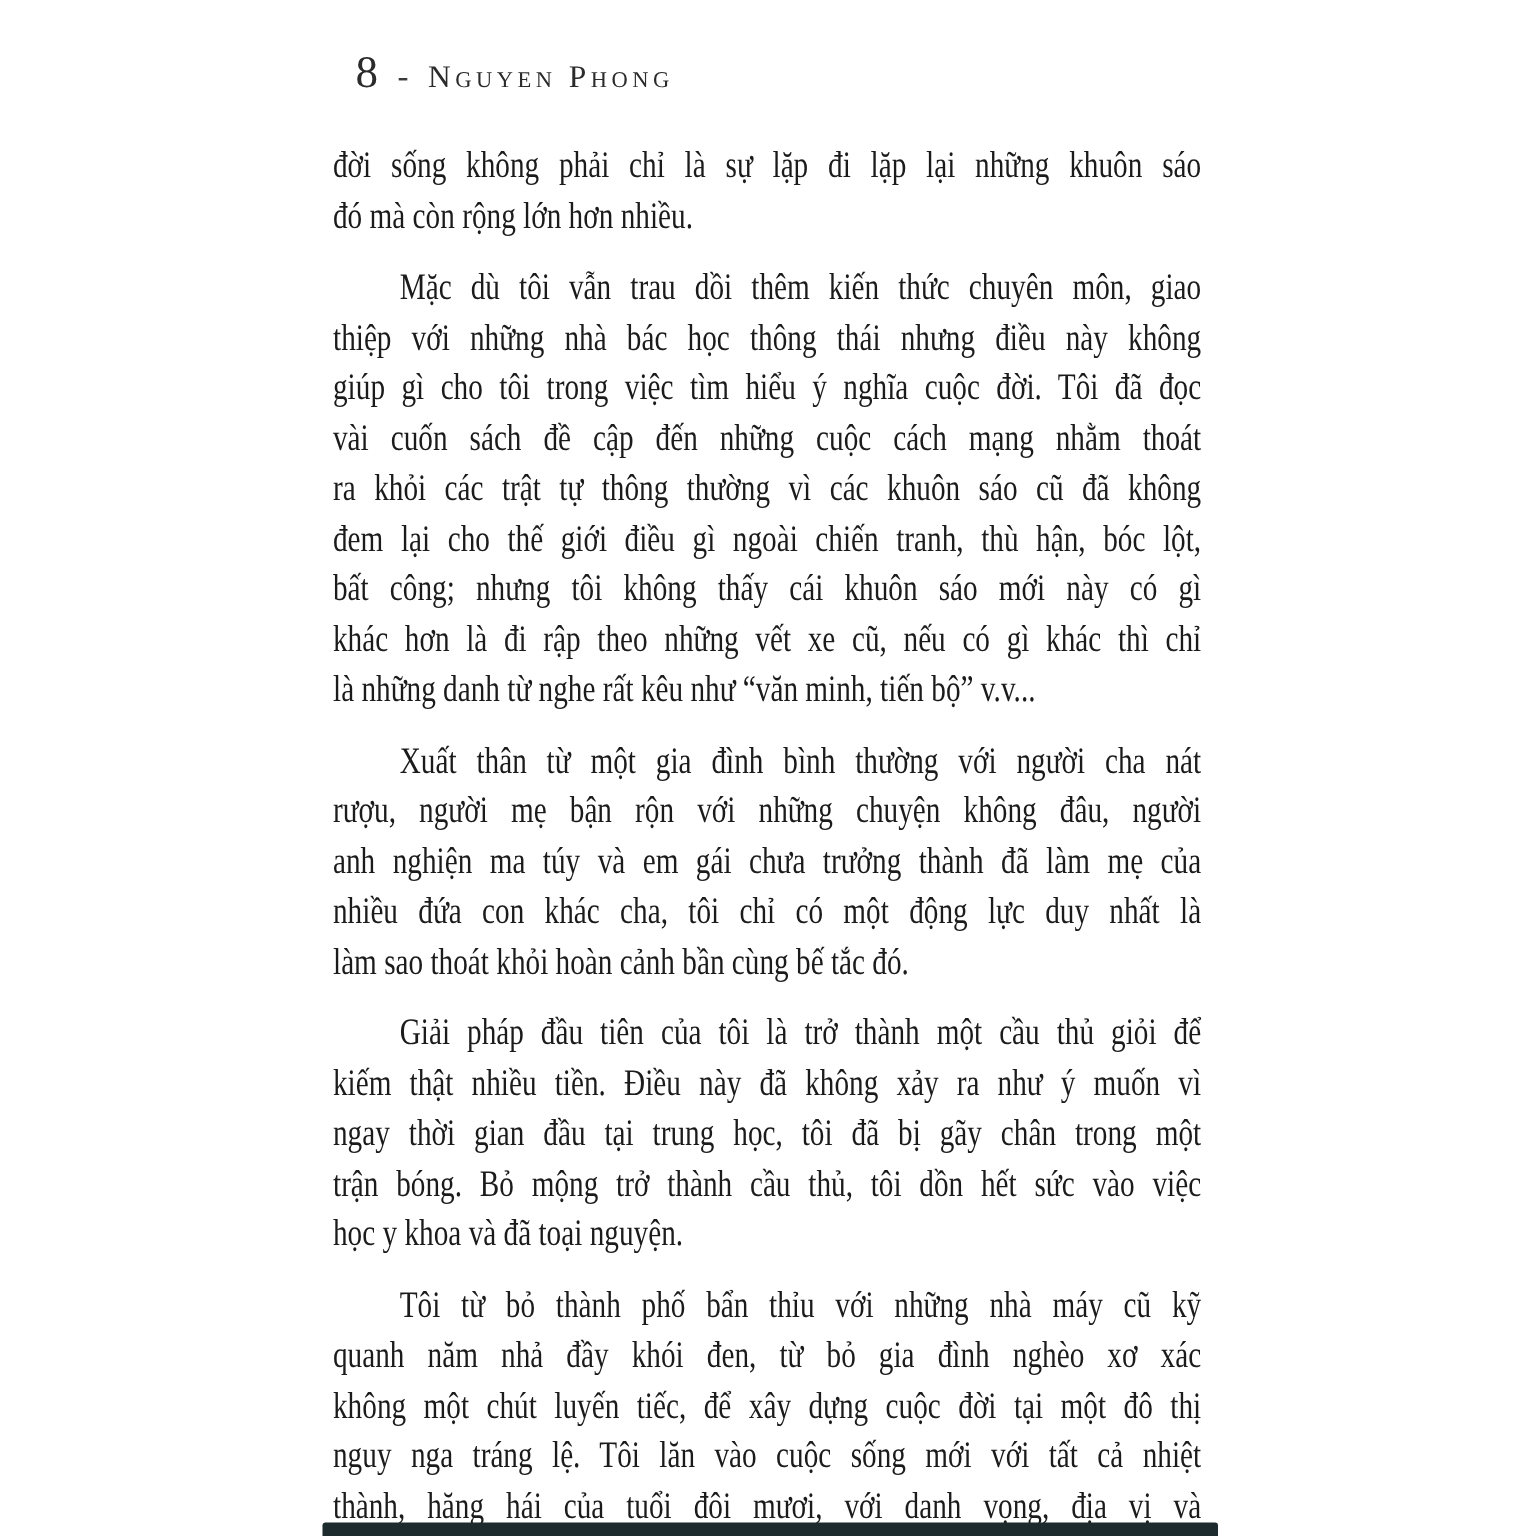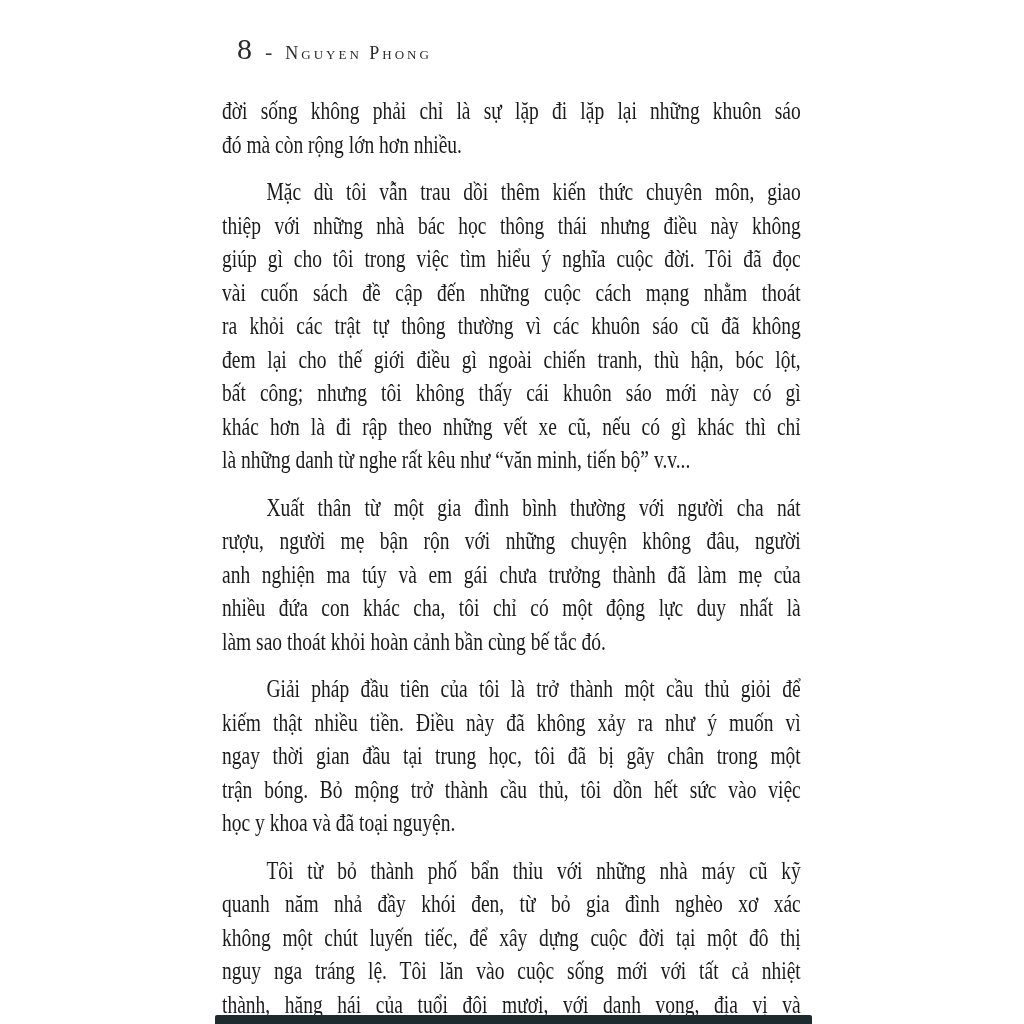--- a/index.html
+++ b/index.html
@@ -31,21 +31,21 @@
     font-size: 30px;
     line-height: 1;
   }
   .head-sep {
     font-size: 22px;
     line-height: 1;
     color: #3a3a3a;
   }
   .running-author {
     font-variant: small-caps;
-    font-size: 18px;
+    font-size: 21px;
     letter-spacing: 3px;
     line-height: 1;
     color: #2b2b2b;
   }
   
   .textblock {
     position: absolute;
     left: 222px;
     top: 94px;
     width: 742px;

